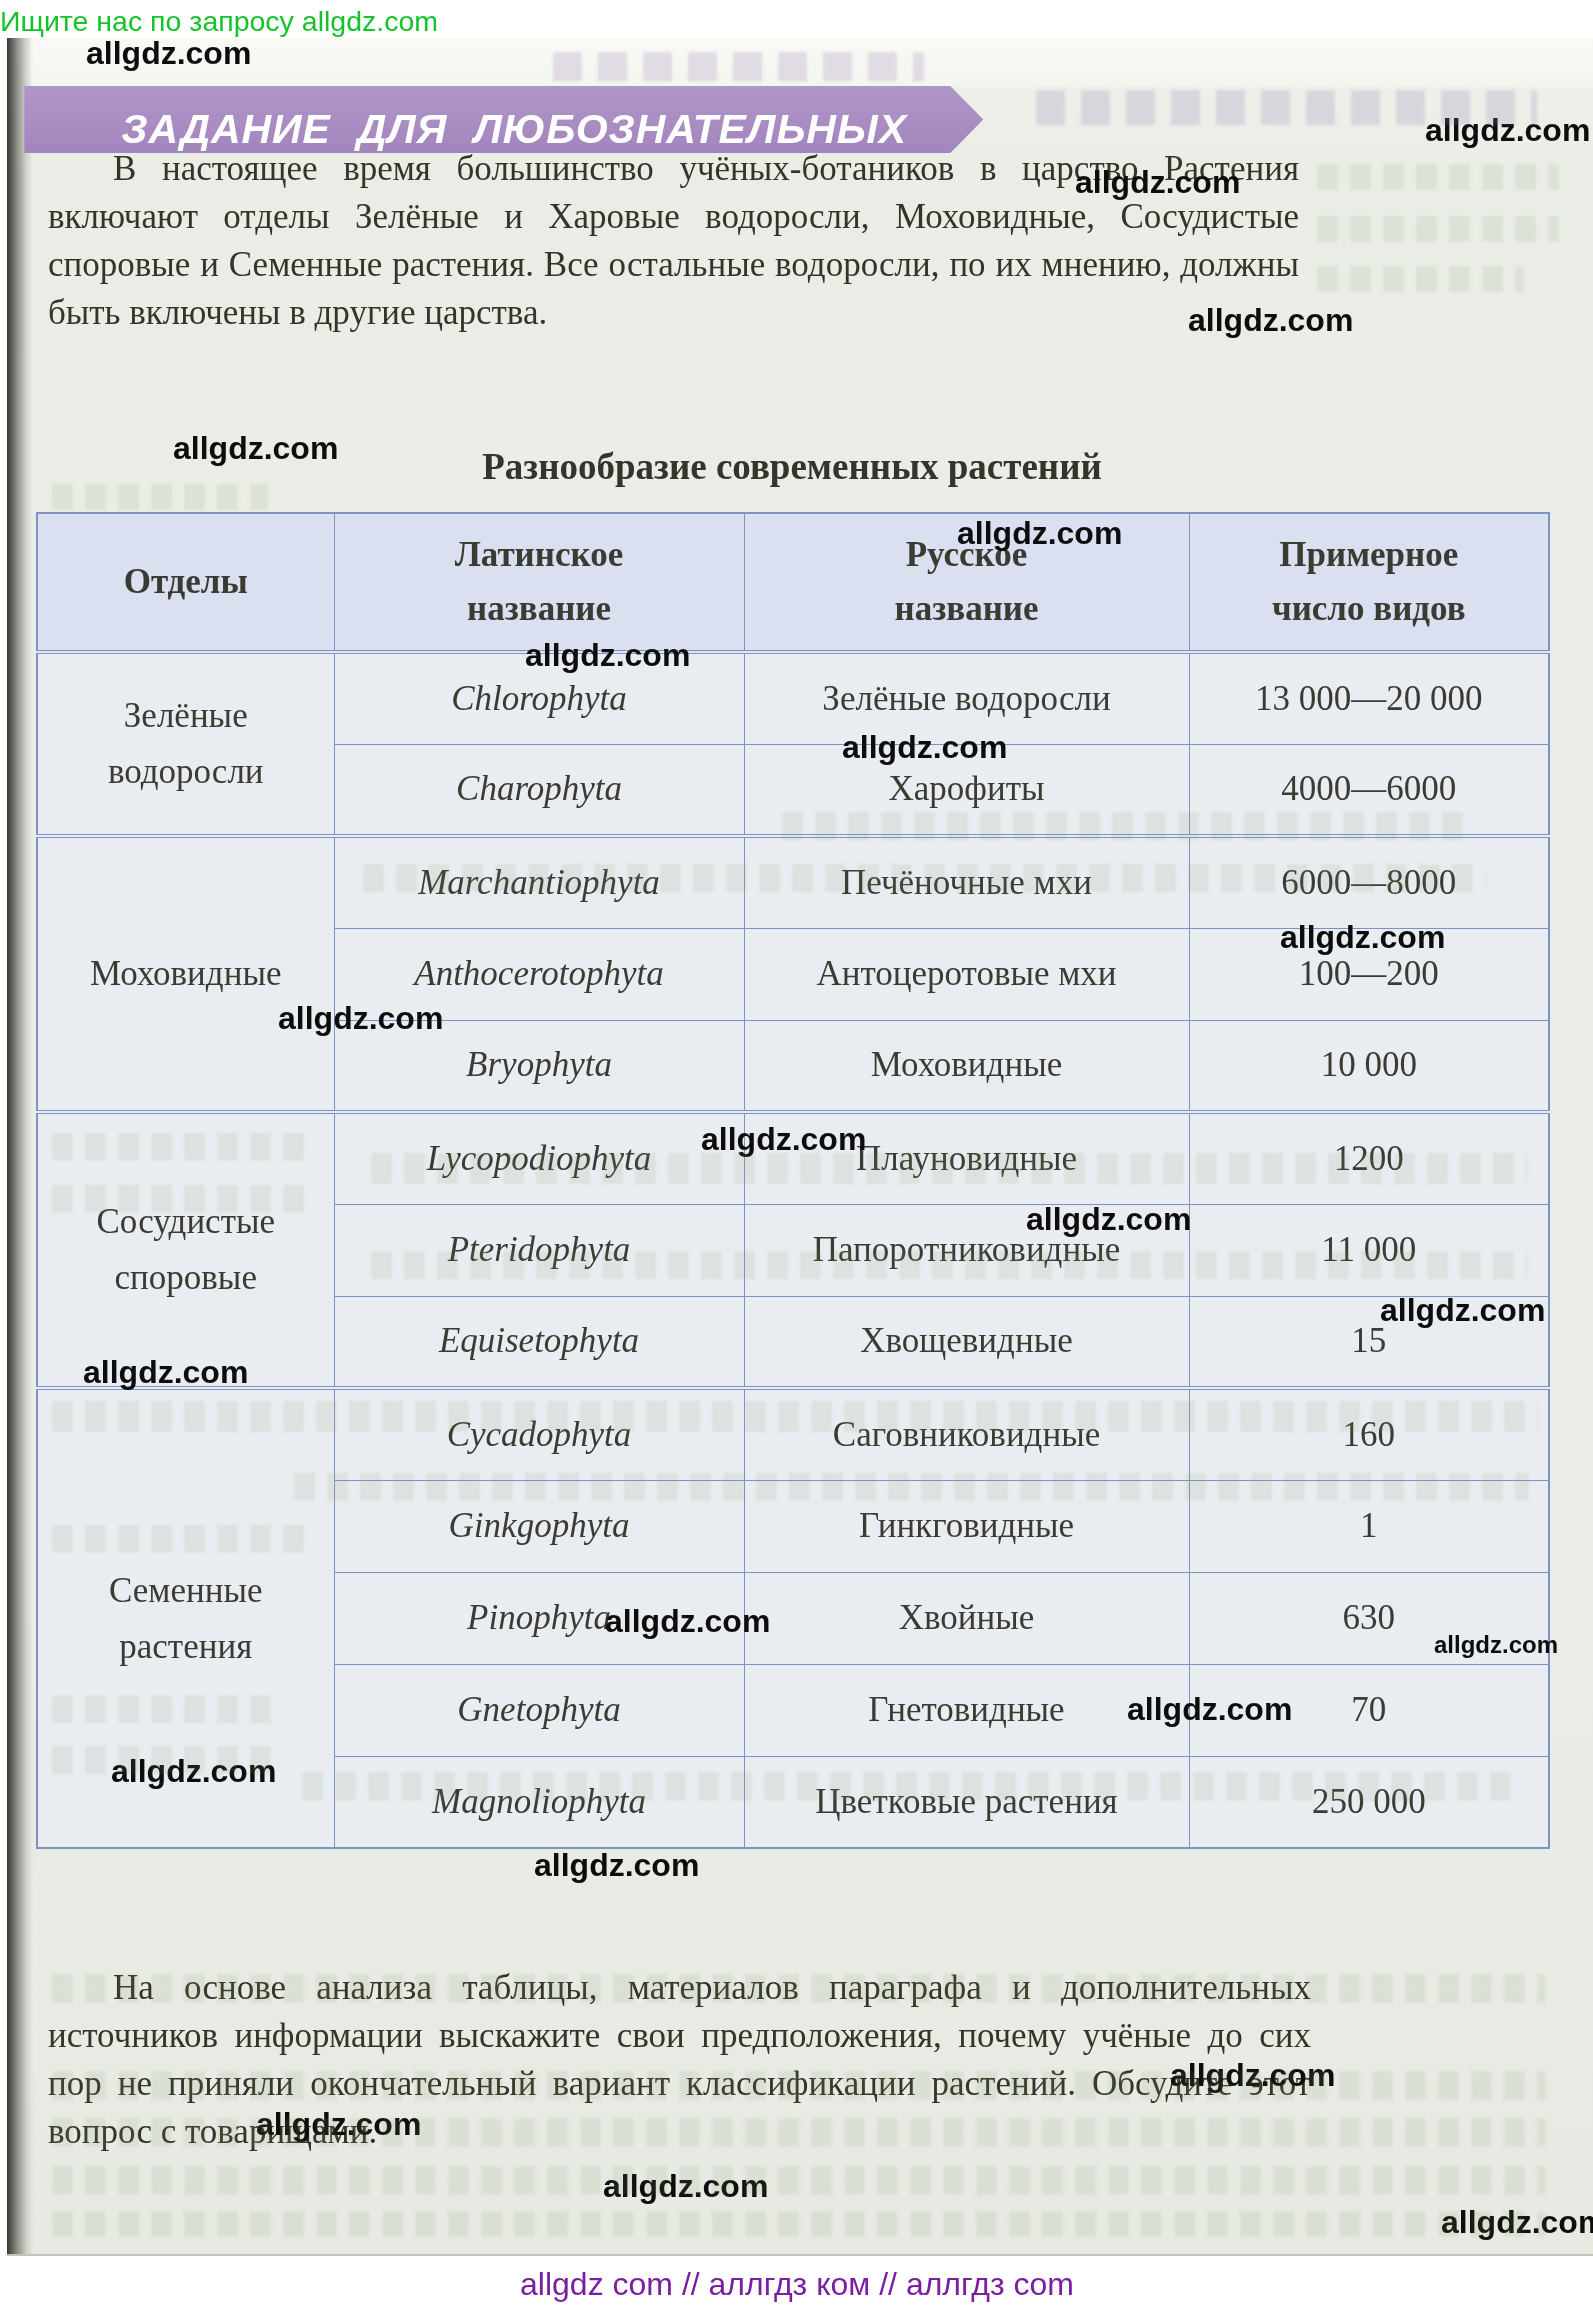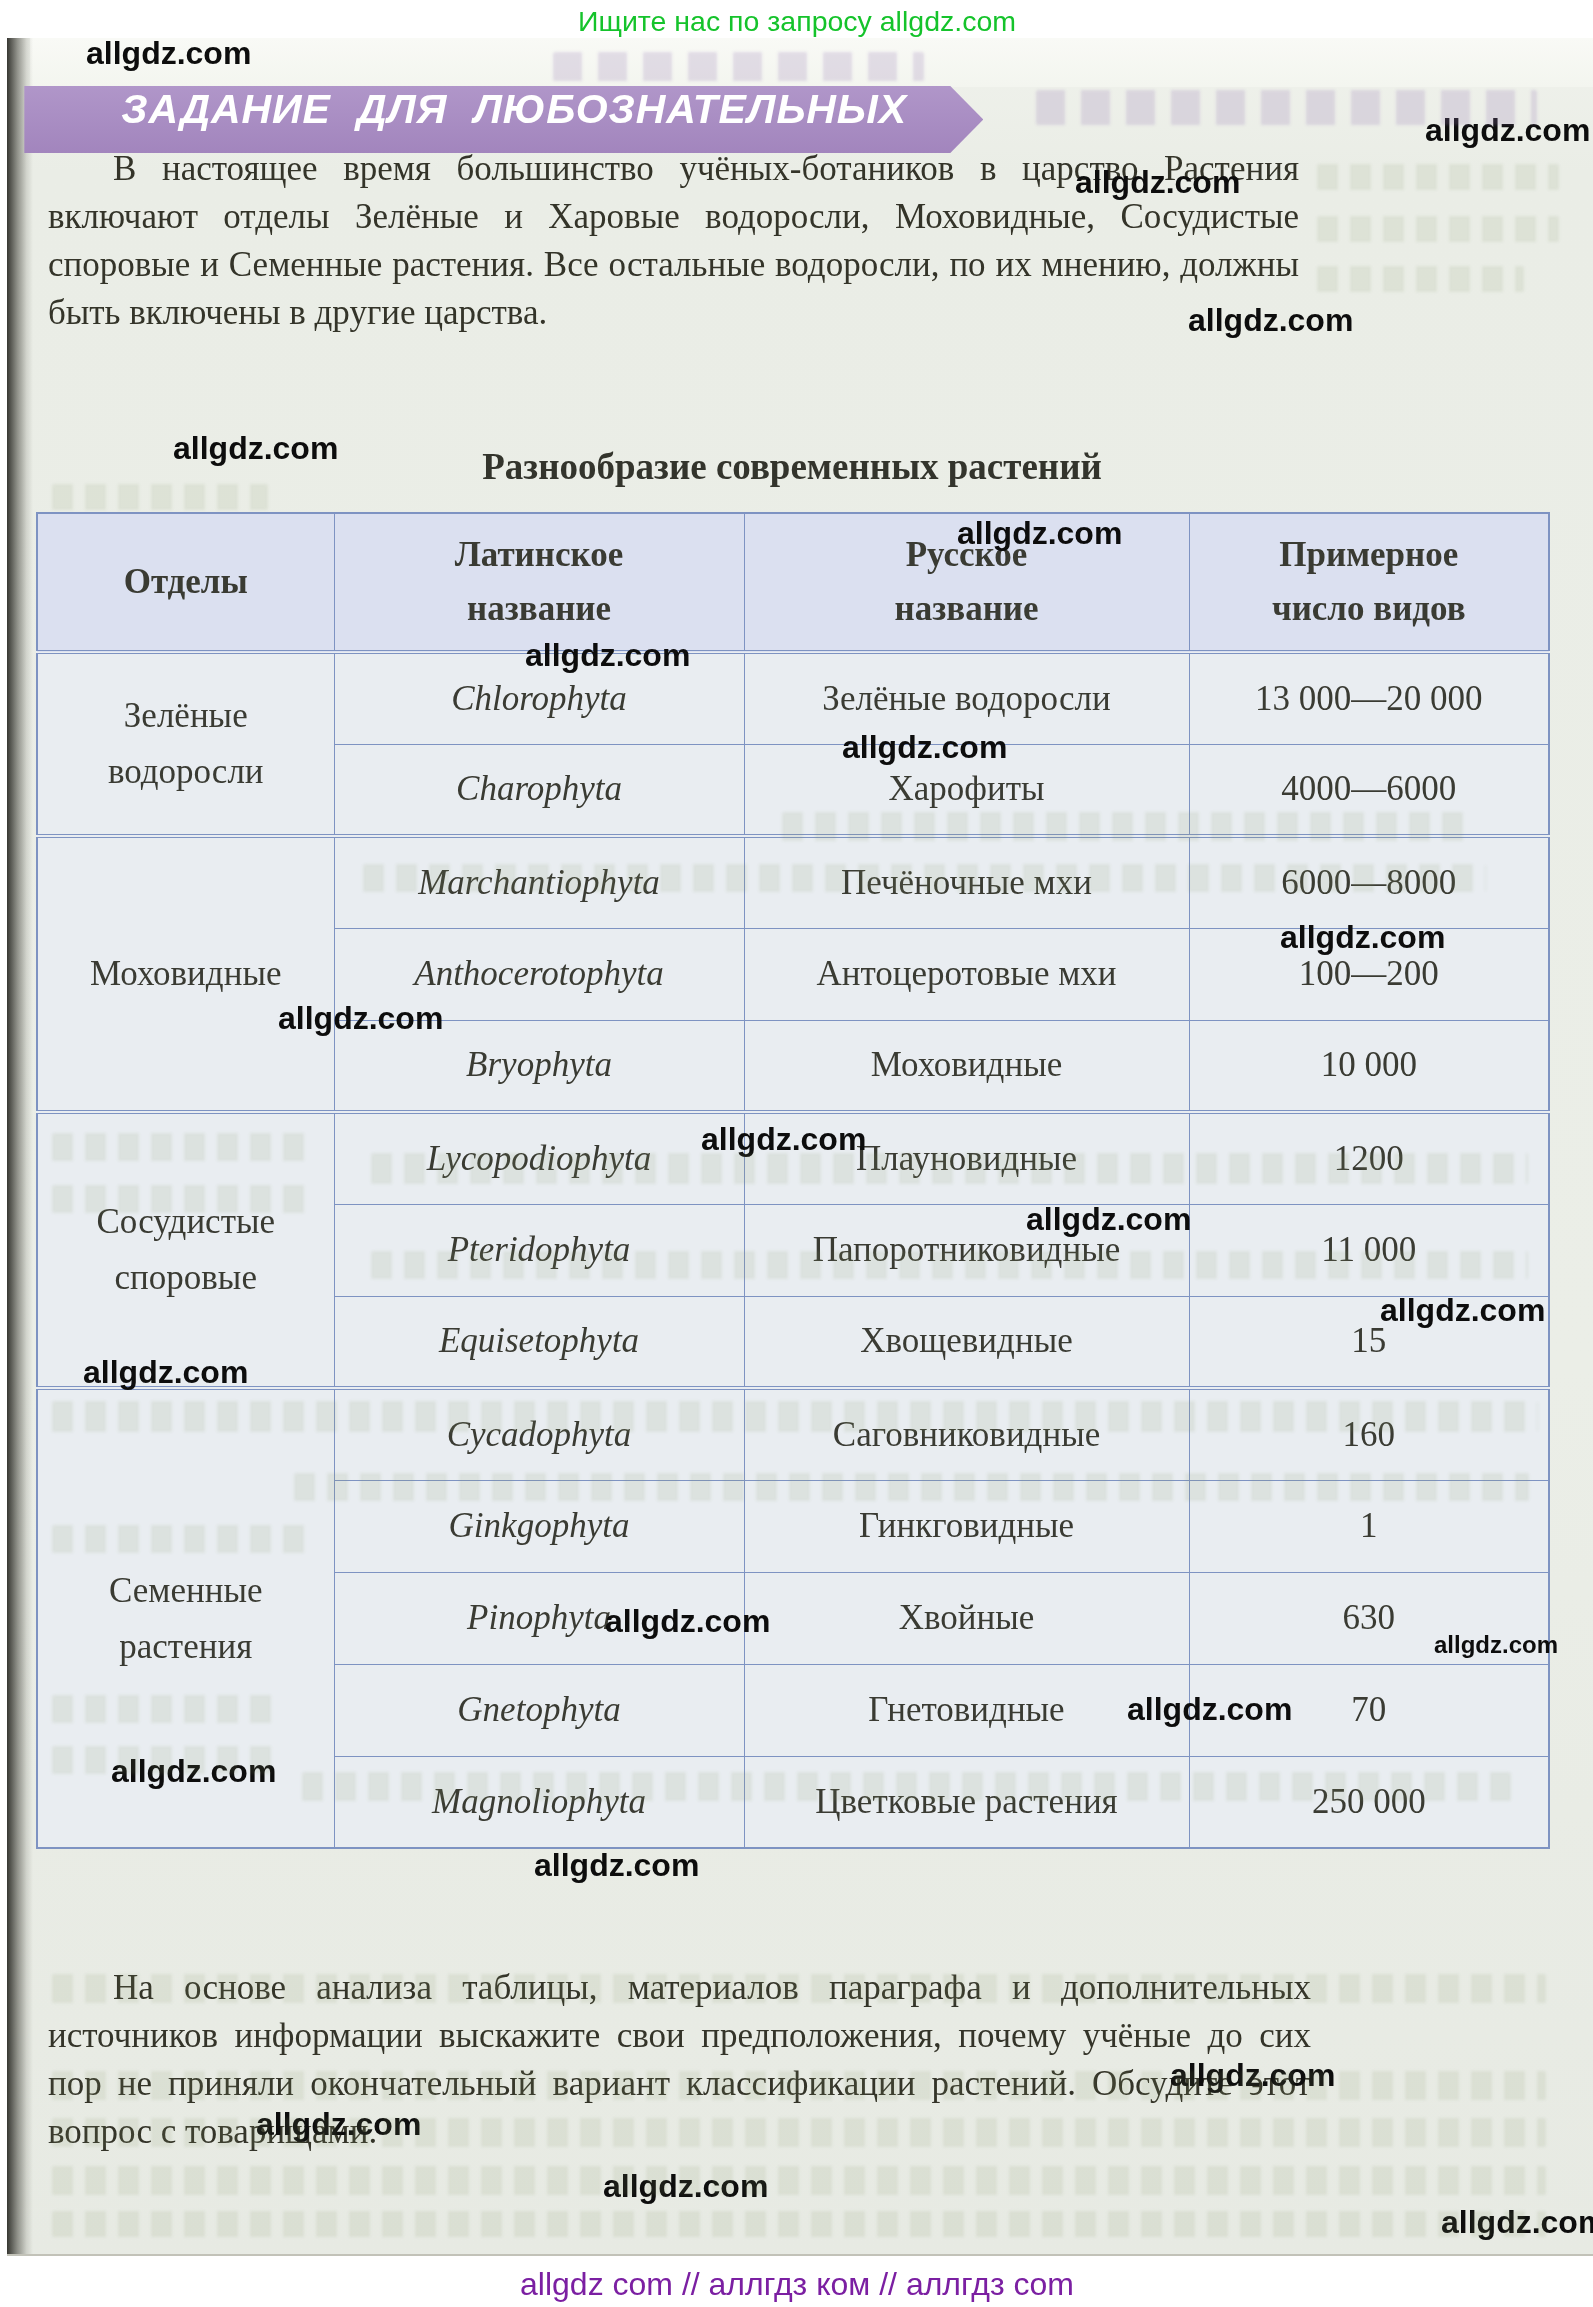--- a/index.html
+++ b/index.html
@@ -10,30 +10,30 @@
   
   .page{position:absolute;left:7px;top:38px;width:1587px;height:2216px;
         background:linear-gradient(180deg,#f0f2ec 0%,#eaede6 6%,#ebeee7 60%,#e7eae3 100%);
         border-bottom:2.6px solid #c2c2b8;}
   .page-topband{position:absolute;left:22.5px;top:0;width:1564px;height:49px;
         background:linear-gradient(180deg,#f9faf6,#f3f5ef);}
   .binding{position:absolute;left:0;top:0;width:26px;height:2216px;
         background:linear-gradient(90deg,rgba(35,35,30,.9) 0%,rgba(70,70,62,.55) 40%,rgba(120,120,110,.22) 75%,rgba(0,0,0,0) 100%);}
 
   
-  .promo{position:absolute;left:0;top:5.2px;width:1594px;text-align:center;
+  .promo{position:absolute;left:0;top:5.2px;width:1594px;text-align:left;
         font-family:"Liberation Sans",sans-serif;font-size:28.5px;color:#15c32b;}
   .footer{position:absolute;left:0;top:2266px;width:1594px;text-align:center;
         font-family:"Liberation Sans",sans-serif;font-size:32px;color:#7b1fa2;}
 
   
   .banner{position:absolute;left:17.3px;top:48px;width:959px;height:67px;
         background:linear-gradient(180deg,#b096c9,#a285bd);
         clip-path:polygon(0 0,calc(100% - 33px) 0,100% 50%,calc(100% - 33px) 100%,0 100%);
-        display:flex;align-items:flex-start;}
+        display:flex;align-items:flex-end;}
   .banner span{padding-left:97px;color:#ffffff;font-family:"Liberation Sans",sans-serif;
         font-weight:bold;font-style:italic;font-size:41px;letter-spacing:0.9px;word-spacing:14px;white-space:nowrap;}
 
   
   .textcol{position:absolute;left:48px;width:1251px;color:#343429;}
   .textcol p{margin:0;font-size:35px;line-height:48px;text-align:justify;text-indent:65px;}
   #para-block{top:145px;}
   #para3-block{top:1916px;width:1263px;margin-top:48px;}
 
   .tbl-title{position:absolute;left:36px;top:445px;width:1512px;text-align:center;

